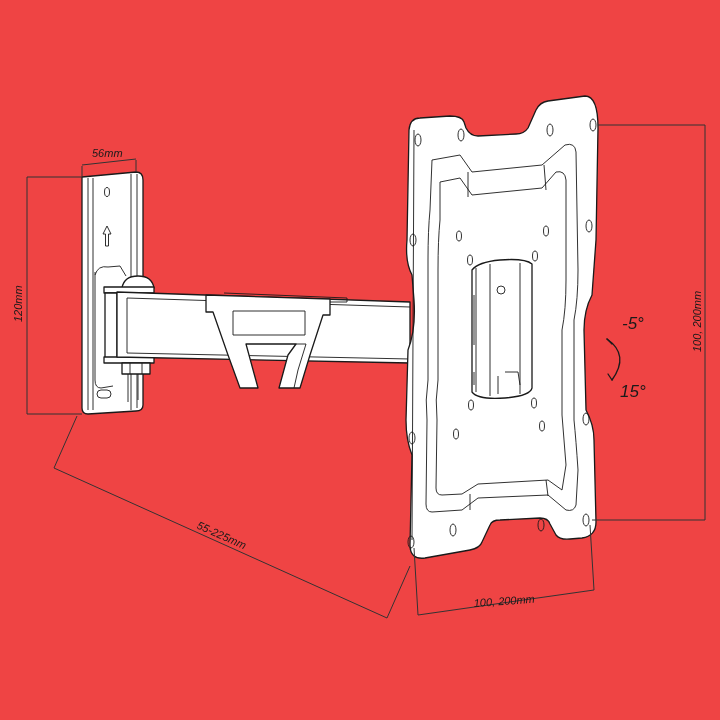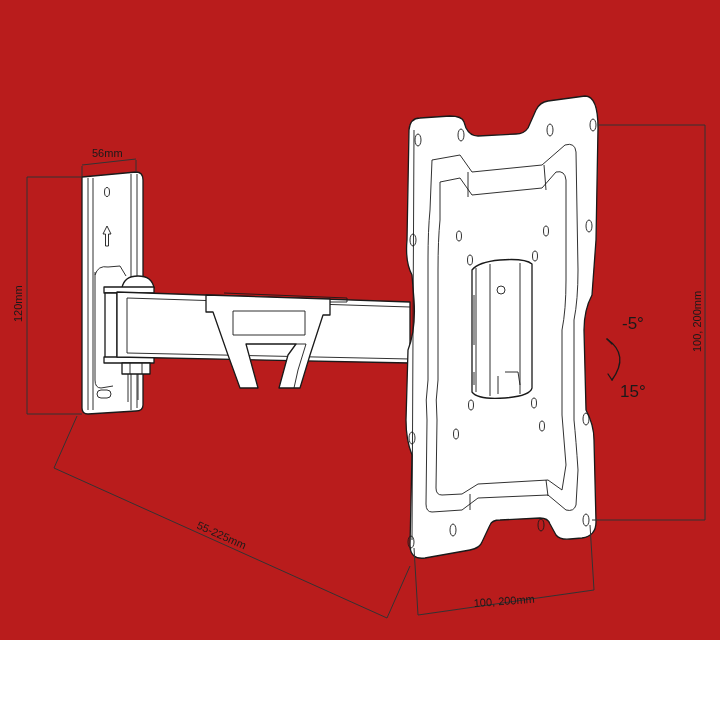--- a/index.html
+++ b/index.html
@@ -1,16 +1,16 @@
 <!DOCTYPE html>
 <html><head>
   <meta charset="utf-8">
   <style>
     html, body { margin: 0; padding: 0; background: #ffffff; }
-    #stage { position: relative; width: 720px; height: 640px; background: #b91c1c; overflow: hidden; }
+    #stage { position: relative; width: 720px; height: 720px; background: #ef4444; overflow: hidden; font-style: italic; }
     svg { position: absolute; left: 0; top: 0; }
     .ln { fill: none; stroke: #1a1a1a; stroke-width: 1.3; stroke-linejoin: round; stroke-linecap: round; }
     .thin { fill: none; stroke: #1a1a1a; stroke-width: 0.9; stroke-linejoin: round; }
     .dim { fill: none; stroke: #333333; stroke-width: 1; }
     .fillw { fill: #ffffff; stroke: #1a1a1a; stroke-width: 1.3; stroke-linejoin: round; }
     .lbl { font-family: "Liberation Sans", sans-serif; fill: #1a1a1a; }
     .sm { font-size: 11px; }
     .lg { font-size: 17px; }
   </style>
 </head>

